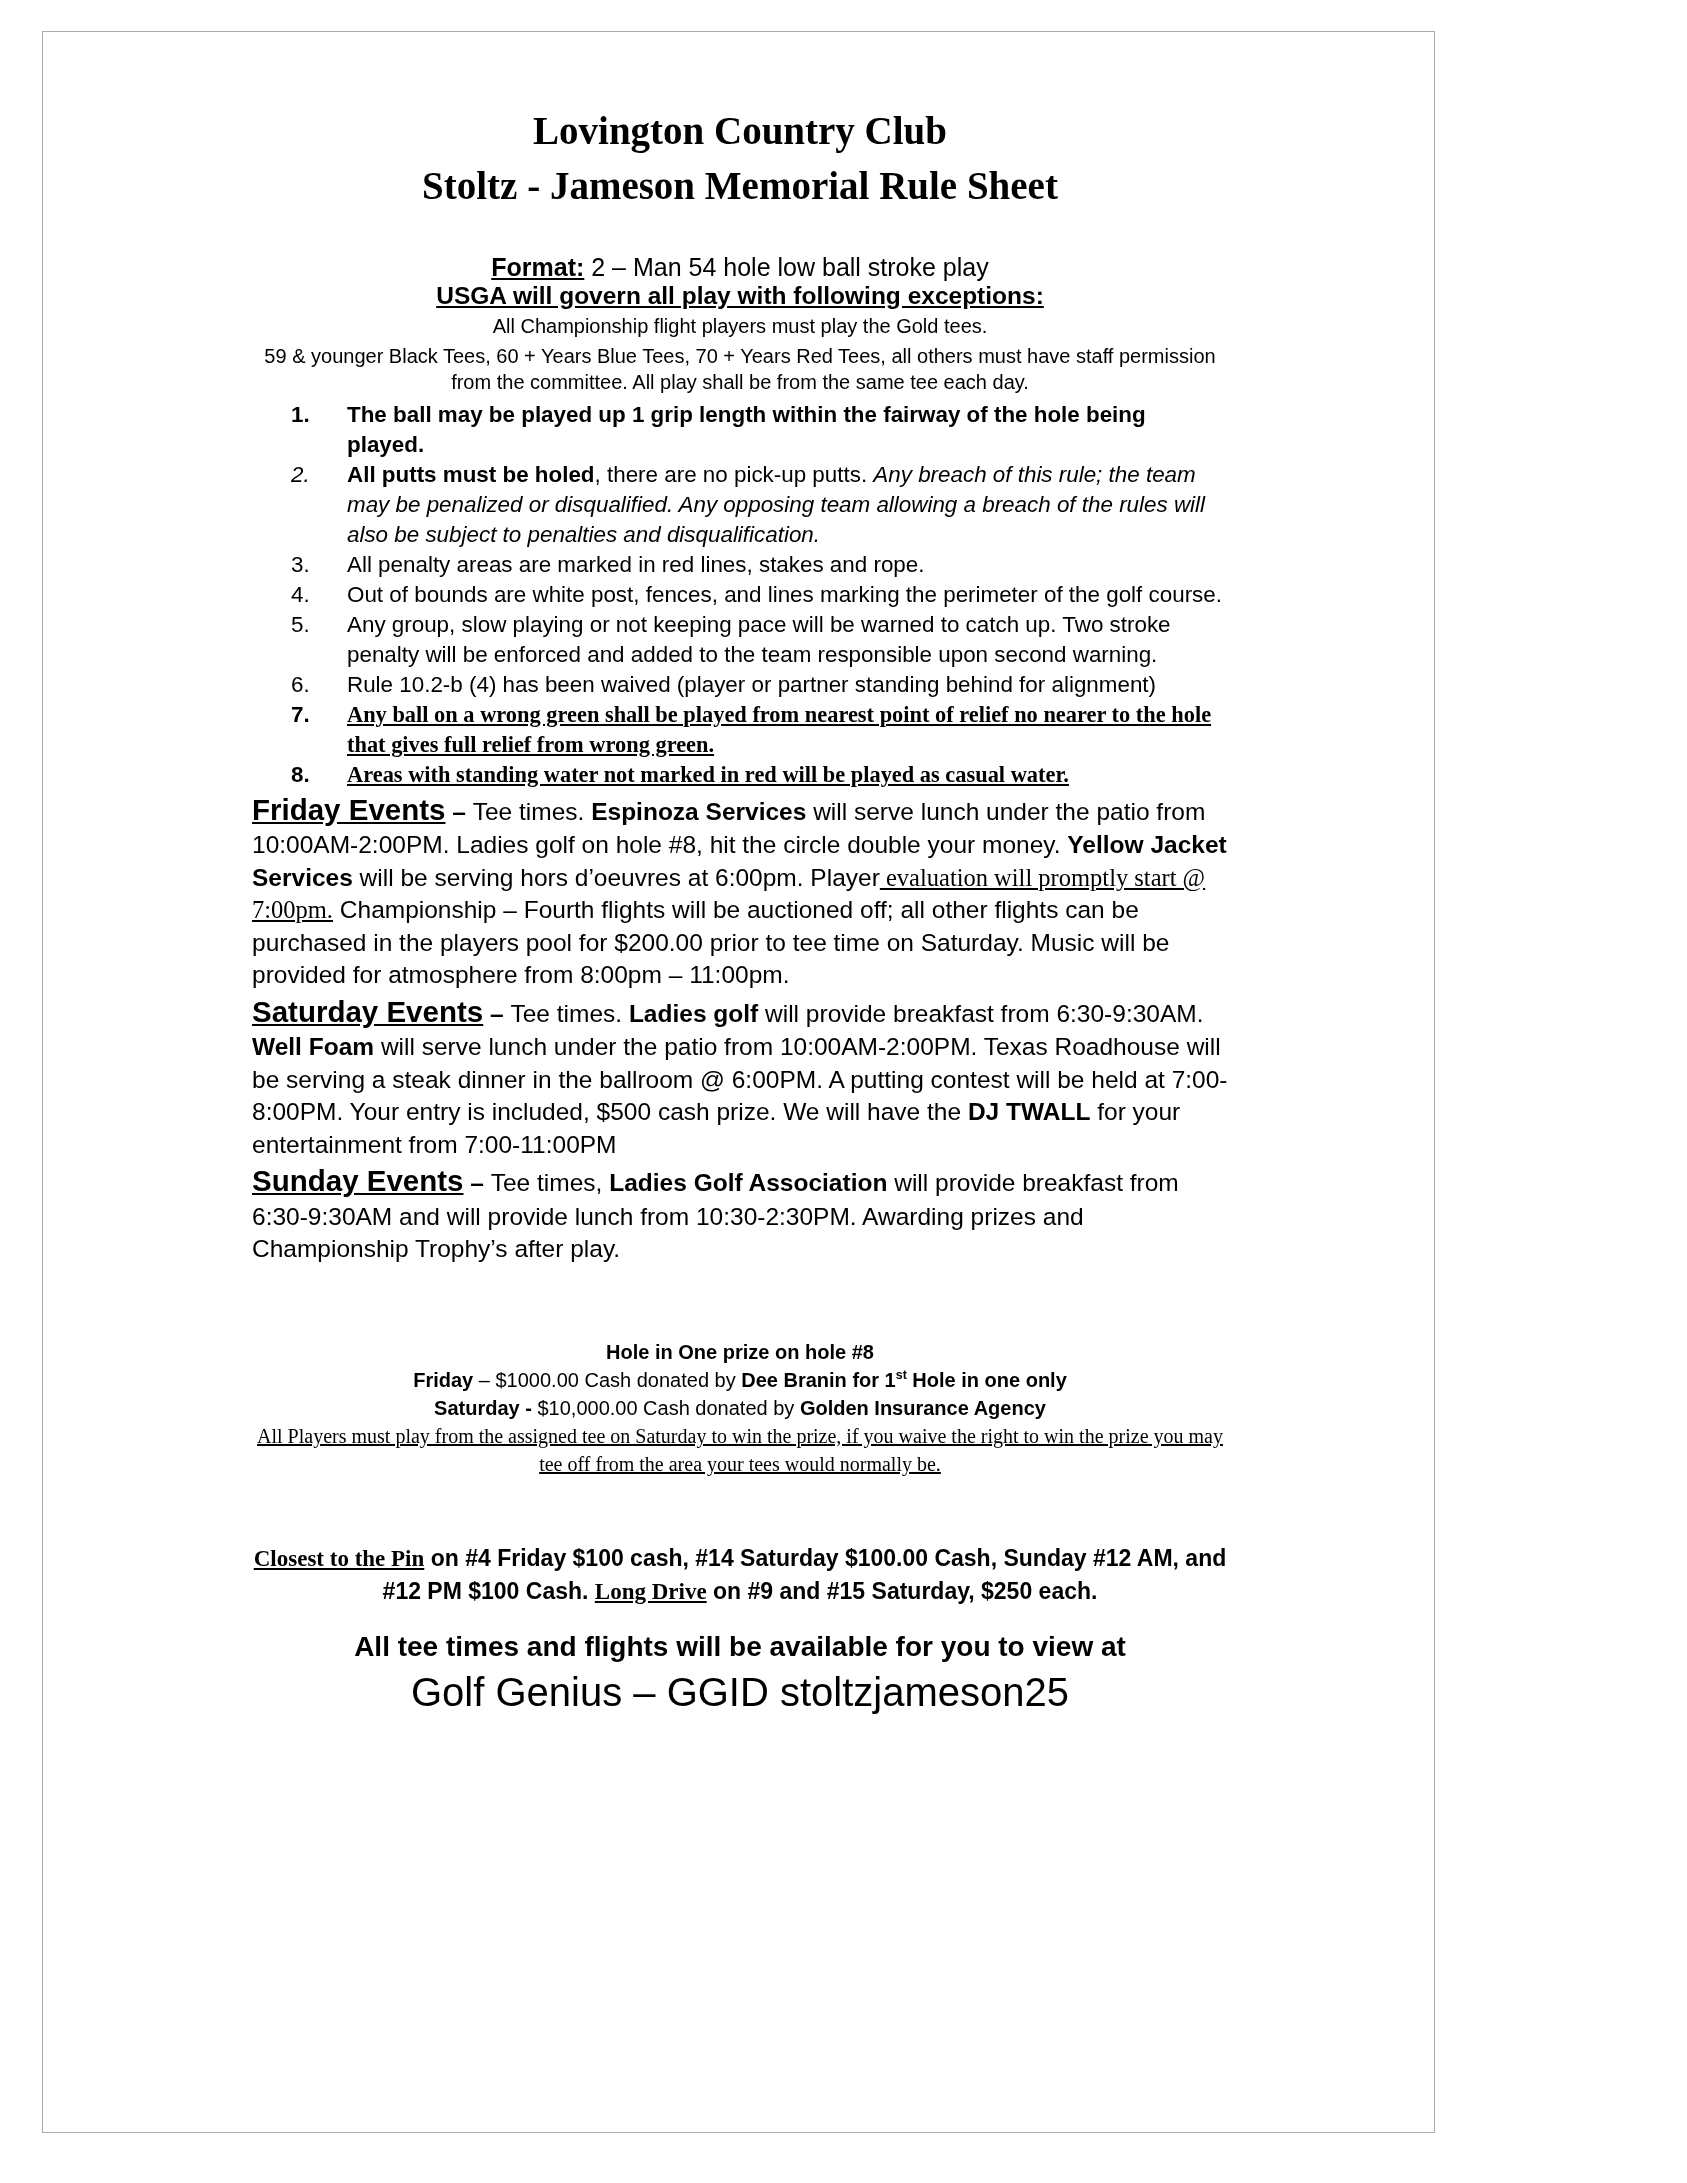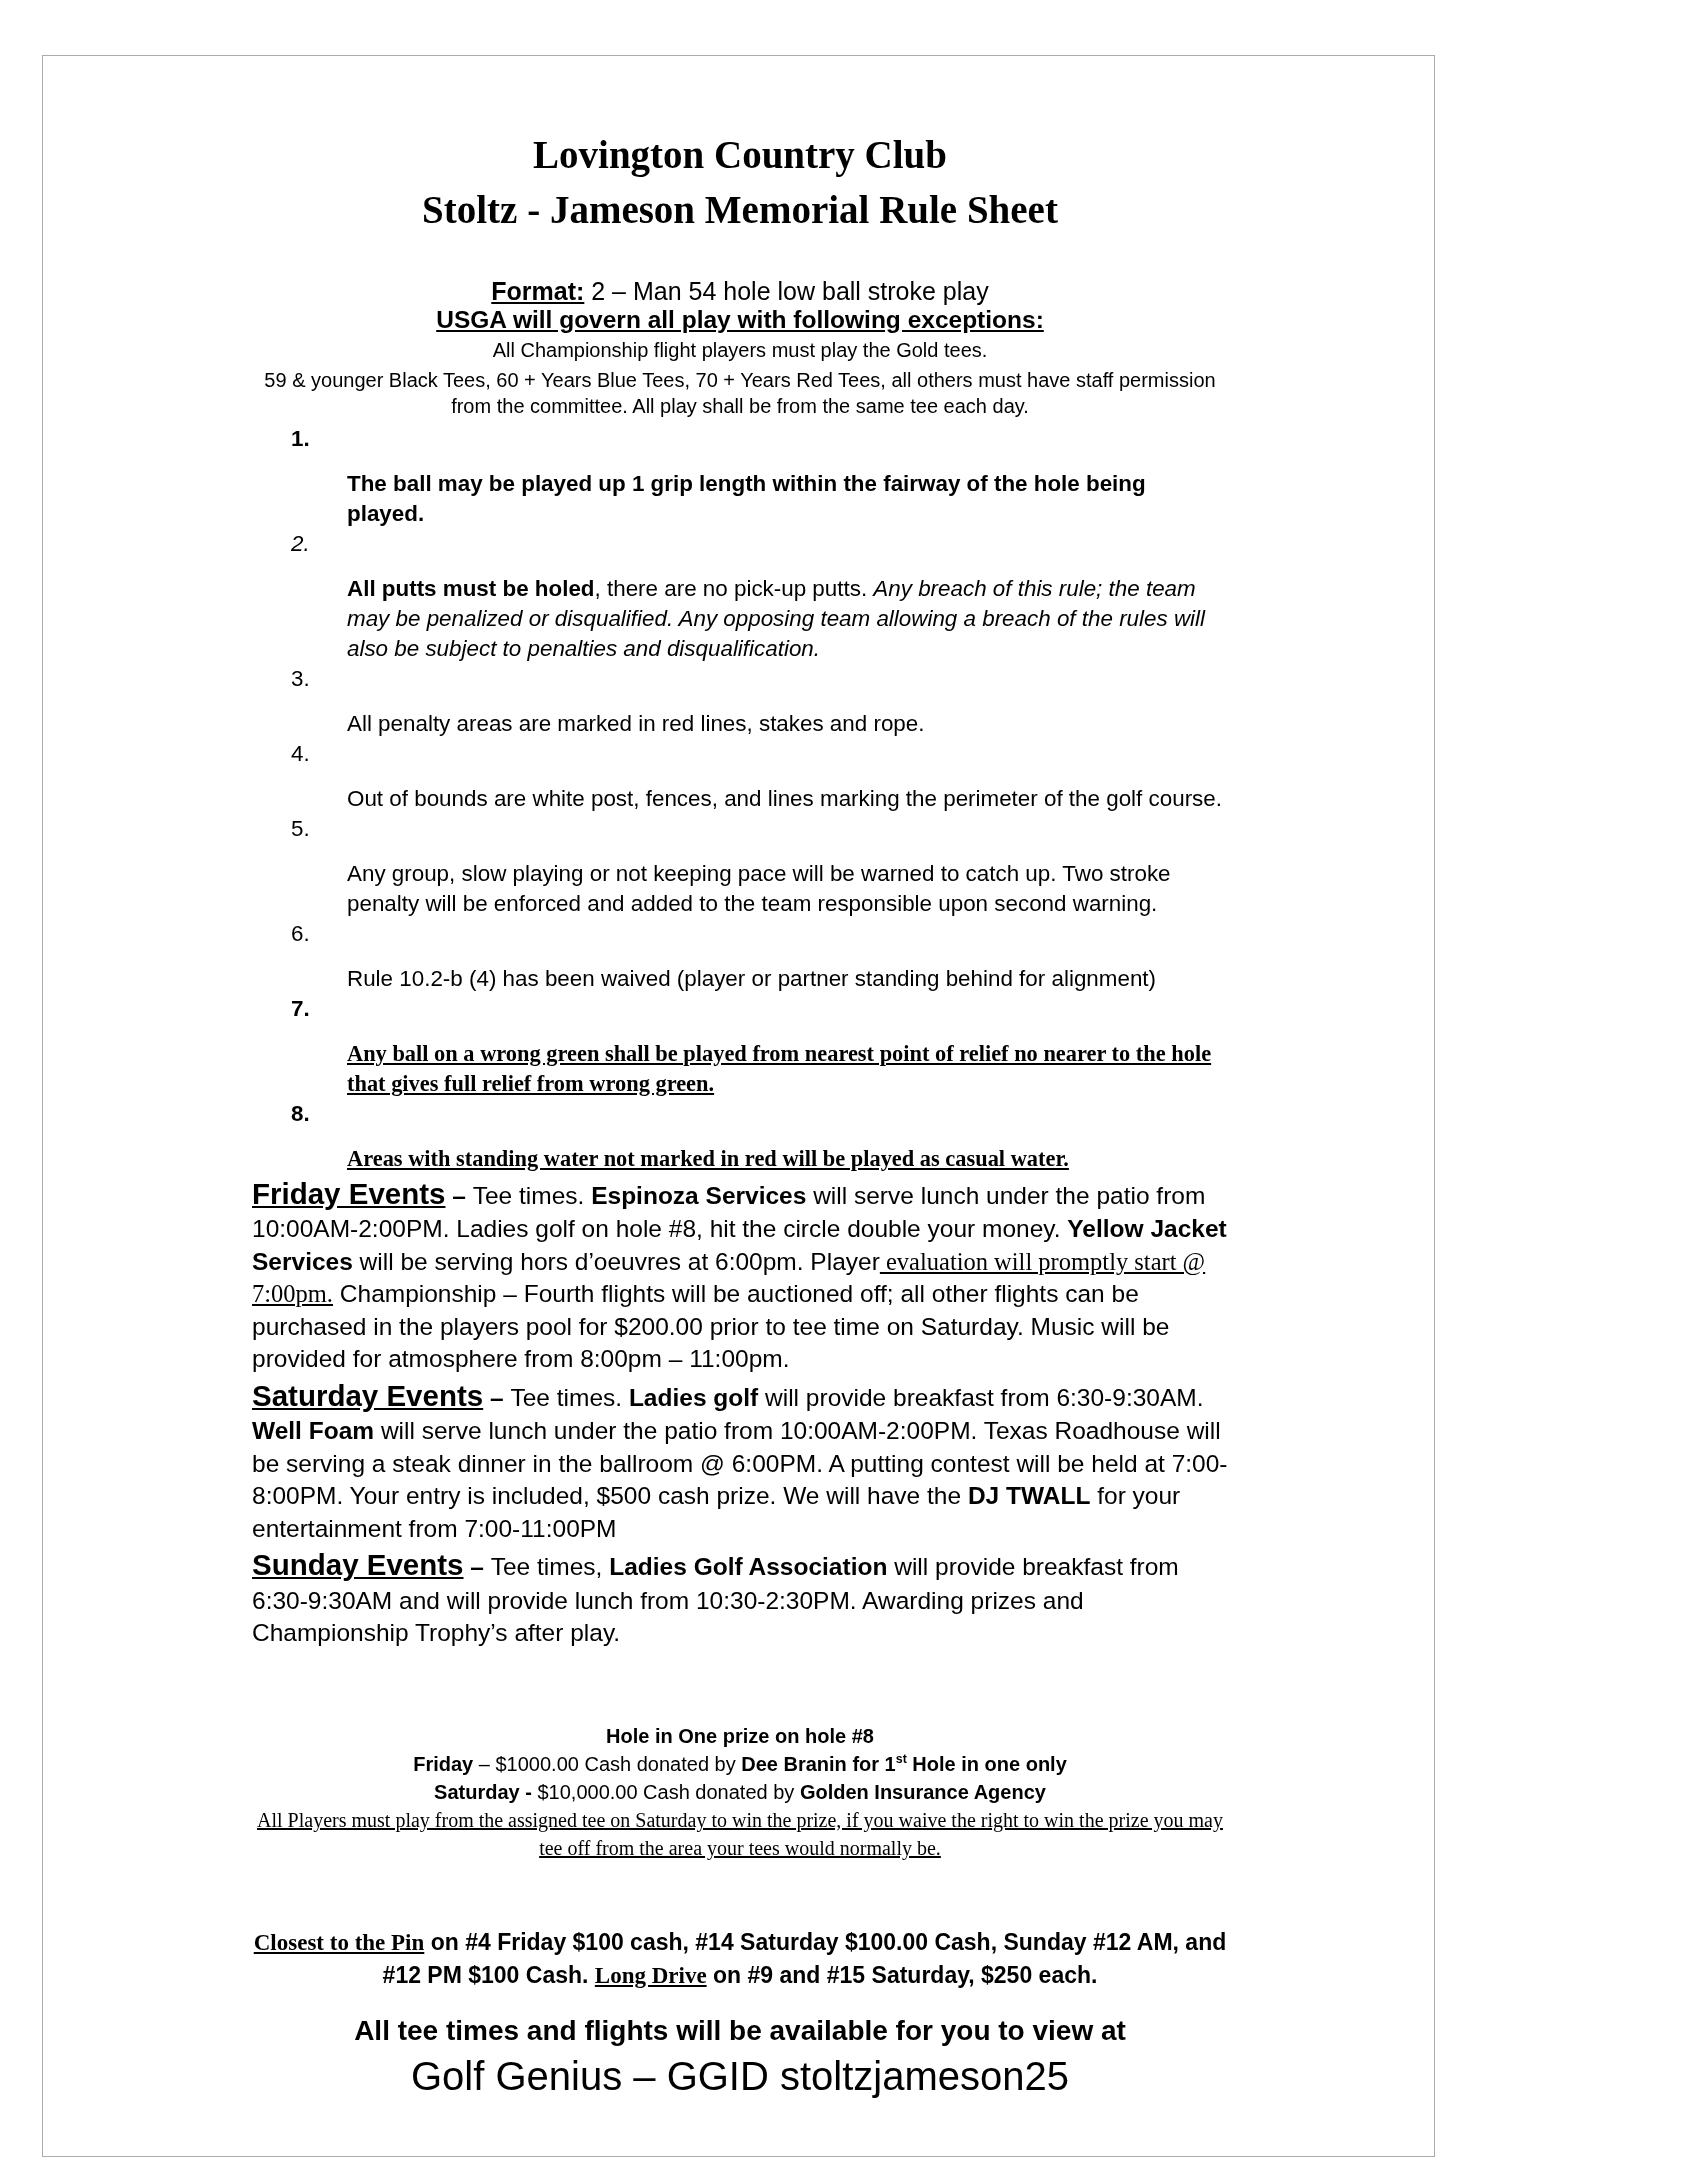--- a/index.html
+++ b/index.html
@@ -8,21 +8,21 @@
     width: 1687px;
     height: 2183px;
     position: relative;
     overflow: hidden;
     font-family: "Liberation Sans", sans-serif;
     color: #000000;
   }
   .frame {
     position: absolute;
     left: 42px;
-    top: 55px;
+    top: 31px;
     width: 1393px;
     height: 2102px;
     border: 1.7px solid #ababab;
     padding: 71px 206px 0 209px;
   }
   .title {
     font-family: "Liberation Serif", serif;
     font-weight: bold;
     font-size: 39px;
     line-height: 1.42;
@@ -33,21 +33,21 @@
   .usga-heading {
     text-align: center;
     font-size: 24.5px;
     font-weight: bold;
     text-decoration: underline;
   }
   .body-line { text-align: center; font-size: 20px; line-height: 1.3; margin-top: 3.4px; }
   .rules { margin-top: 5px; font-size: 22.4px; line-height: 1.34; }
   .rule { display: flex; margin-left: 39px; }
   .rule .num { flex: 0 0 56px; }
-  .rule .text { flex: 1; margin-top: 45px; }
+  .rule .text { flex: 1; }
   .event-para { font-size: 24.5px; line-height: 1.33; text-align: left; }
   .event-heading { font-size: 29.5px; font-weight: bold; text-decoration: underline; }
   .bold { font-weight: bold; }
   .italic { font-style: italic; }
   .underline { text-decoration: underline; font-family: Liberation Serif, serif; }
   .superscript { vertical-align: super; font-size: 0.62em; }
   .hole-block { margin-top: 72px; text-align: center; font-size: 20px; line-height: 1.4; }
   .pin-block { margin-top: 64px; text-align: center; font-size: 23px; line-height: 1.4; }
   .footer1 { margin-top: 23px; text-align: center; font-size: 28px; font-weight: bold; }
   .footer2 { text-align: center; font-size: 40px; margin-top: 6.7px; }

